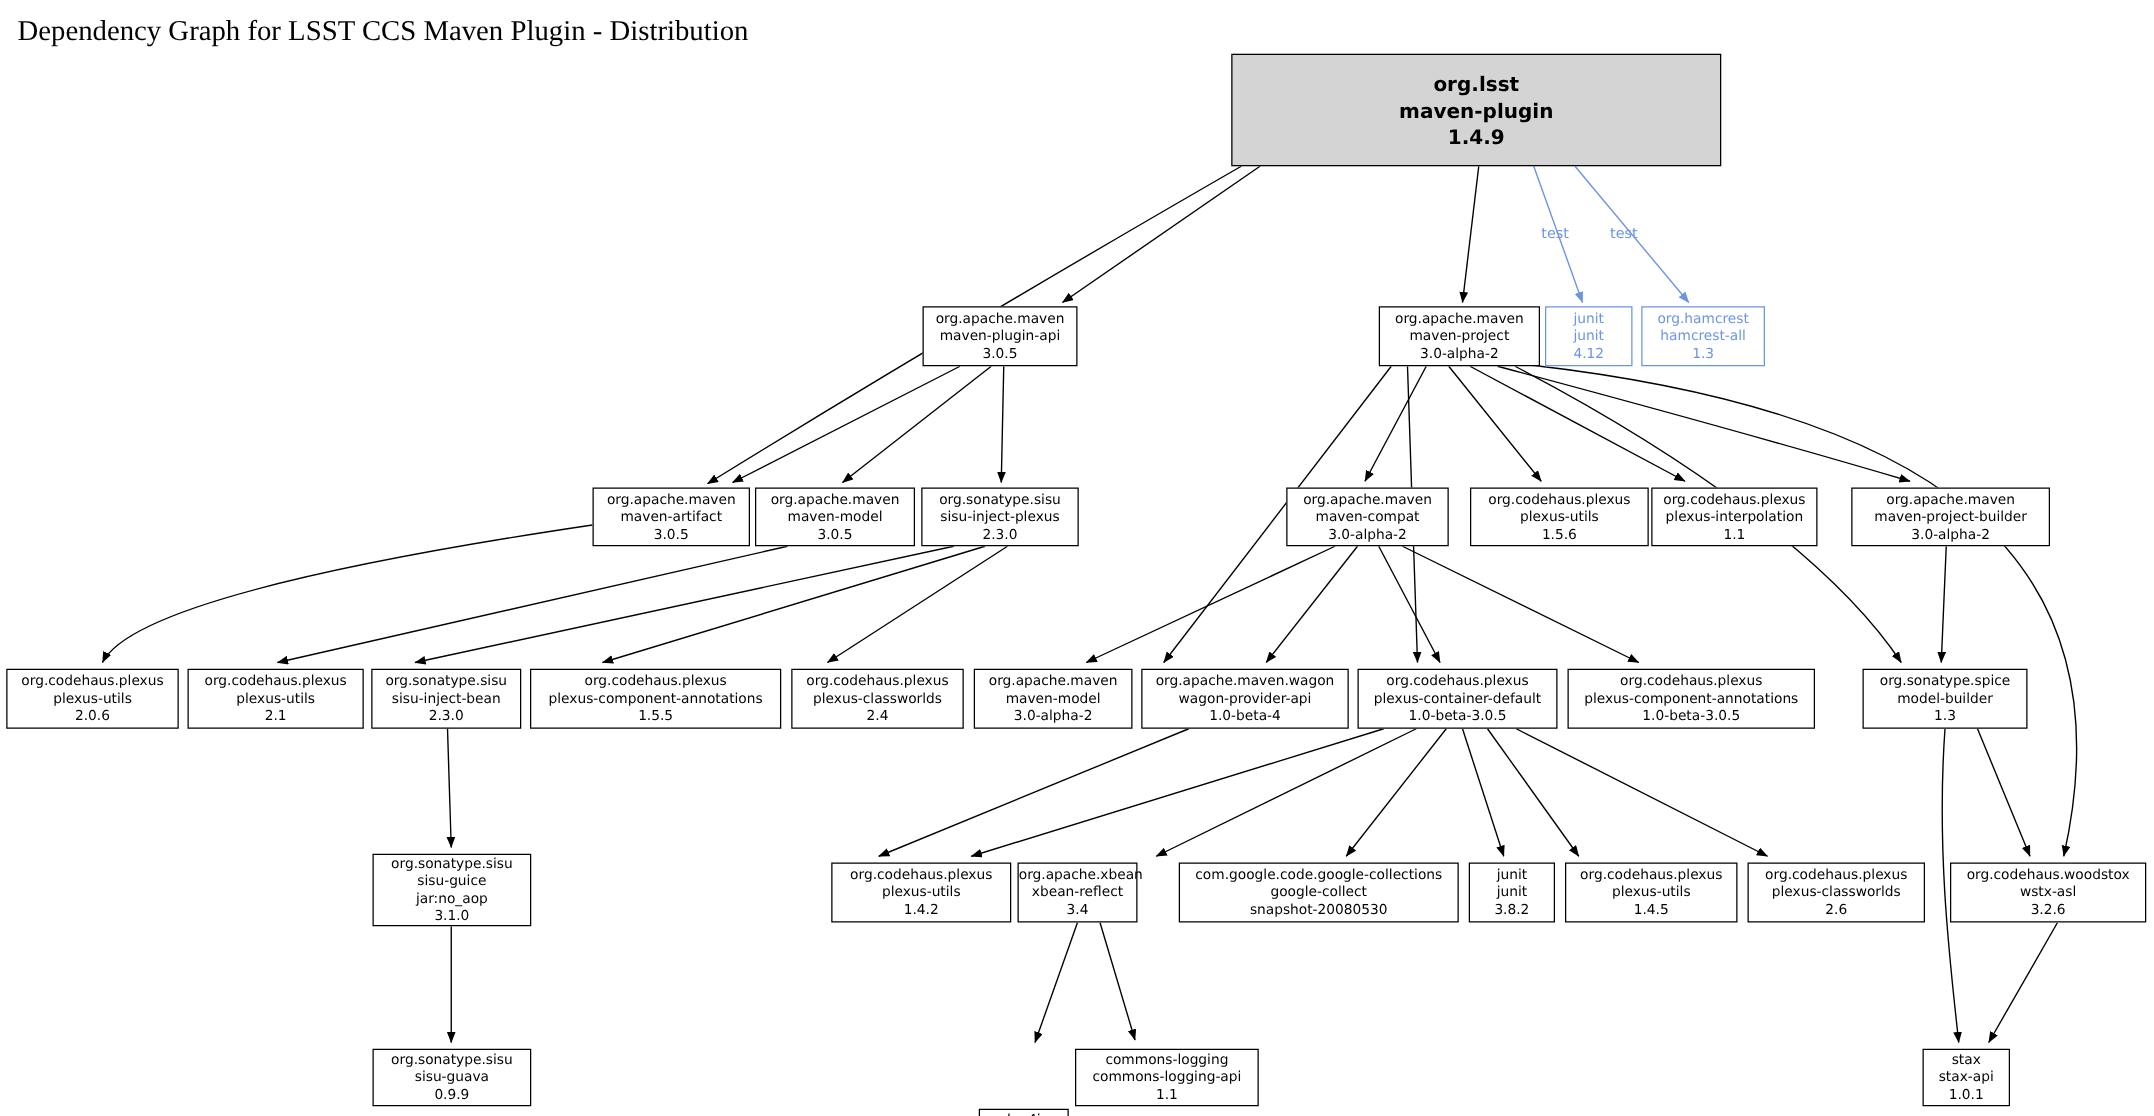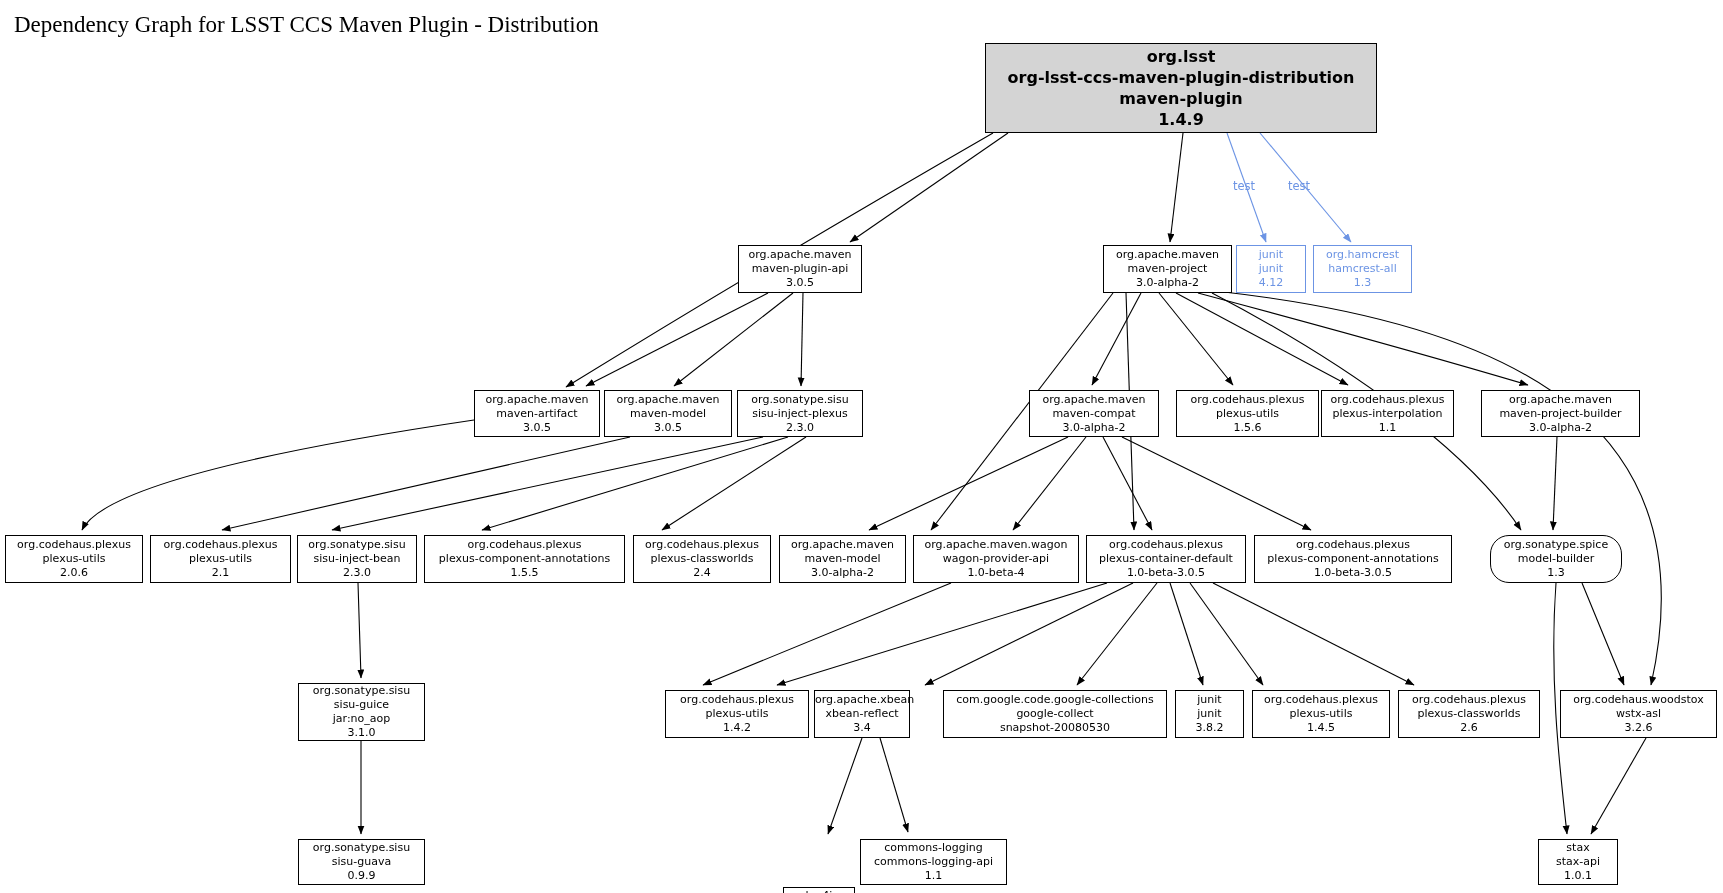--- a/index.html
+++ b/index.html
@@ -93,21 +93,20 @@
         <path d="M1190,583 L1263,685" fill="none" stroke="#000000" stroke-width="1.1" marker-end="url(#arrow-black)"></path>
         <path d="M1213,583 L1414,685" fill="none" stroke="#000000" stroke-width="1.1" marker-end="url(#arrow-black)"></path>
         <path d="M951,583 L703,685" fill="none" stroke="#000000" stroke-width="1.1" marker-end="url(#arrow-black)"></path>
         <path d="M862,738 L828,834" fill="none" stroke="#000000" stroke-width="1.1" marker-end="url(#arrow-black)"></path>
         <path d="M880,738 L908,832" fill="none" stroke="#000000" stroke-width="1.1" marker-end="url(#arrow-black)"></path>
       </g>
   </svg>
   <div id="node-layer">
       <div class="node root" style="left: 985px; top: 43px; width: 392px; height: 90px;">
         <div>org.lsst</div>
-        <div>org-lsst-ccs-maven-plugin-distribution</div>
         <div>maven-plugin</div>
         <div>1.4.9</div>
       </div>
       <div class="node" style="left: 738px; top: 245px; width: 124px; height: 48px;">
         <div>org.apache.maven</div>
         <div>maven-plugin-api</div>
         <div>3.0.5</div>
       </div>
       <div class="node" style="left: 1103px; top: 245px; width: 129px; height: 48px;">
         <div>org.apache.maven</div>
@@ -197,21 +196,21 @@
       <div class="node" style="left: 1086px; top: 535px; width: 160px; height: 48px;">
         <div>org.codehaus.plexus</div>
         <div>plexus-container-default</div>
         <div>1.0-beta-3.0.5</div>
       </div>
       <div class="node" style="left: 1254px; top: 535px; width: 198px; height: 48px;">
         <div>org.codehaus.plexus</div>
         <div>plexus-component-annotations</div>
         <div>1.0-beta-3.0.5</div>
       </div>
-      <div class="node" style="left: 1490px; top: 535px; width: 132px; height: 48px; border-radius: 19px;">
+      <div class="node" style="left: 1490px; top: 535px; width: 132px; height: 48px;">
         <div>org.sonatype.spice</div>
         <div>model-builder</div>
         <div>1.3</div>
       </div>
       <div class="node" style="left: 298px; top: 683px; width: 127px; height: 58px;">
         <div>org.sonatype.sisu</div>
         <div>sisu-guice</div>
         <div>jar:no_aop</div>
         <div>3.1.0</div>
       </div>
@@ -258,19 +257,19 @@
       <div class="node" style="left: 783px; top: 839px; width: 72px; height: 46px; margin-top: 48px;">
         <div>log4j</div>
         <div>log4j</div>
         <div>1.2.12</div>
       </div>
       <div class="node" style="left: 860px; top: 839px; width: 147px; height: 46px;">
         <div>commons-logging</div>
         <div>commons-logging-api</div>
         <div>1.1</div>
       </div>
-      <div class="node" style="left: 1538px; top: 839px; width: 80px; height: 46px;">
+      <div class="node" style="left: 1538px; top: 839px; width: 70px; height: 46px;">
         <div>stax</div>
         <div>stax-api</div>
         <div>1.0.1</div>
       </div>
     </div>
 </div>
 
 </body></html>

